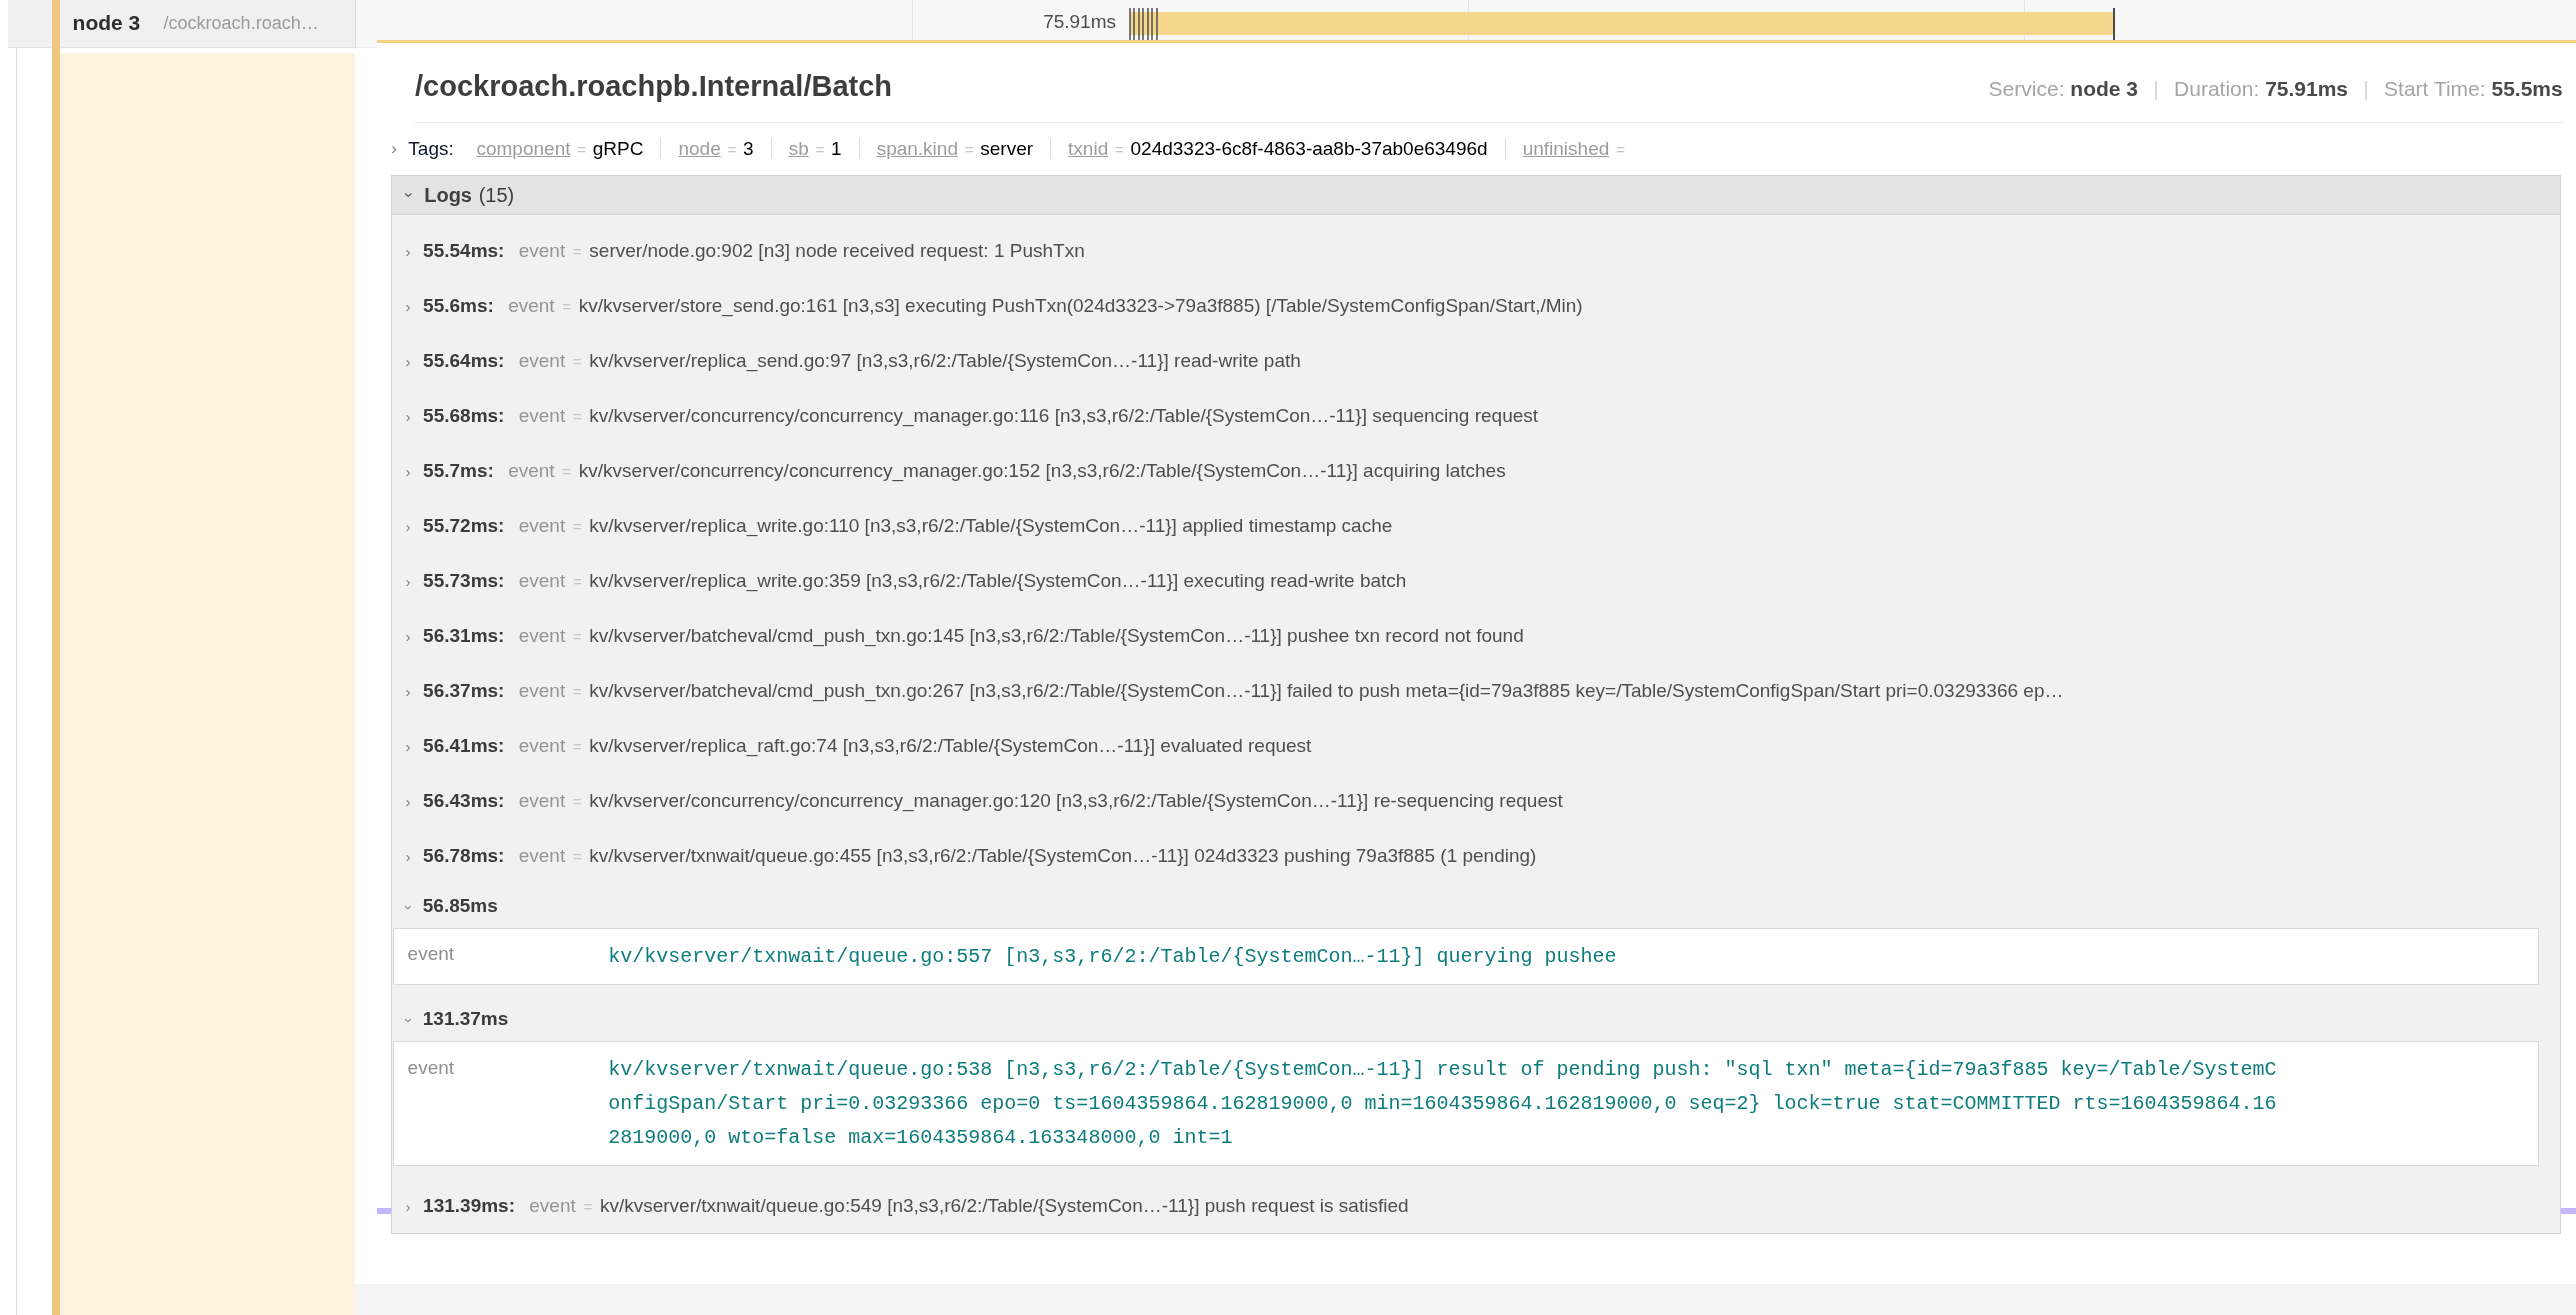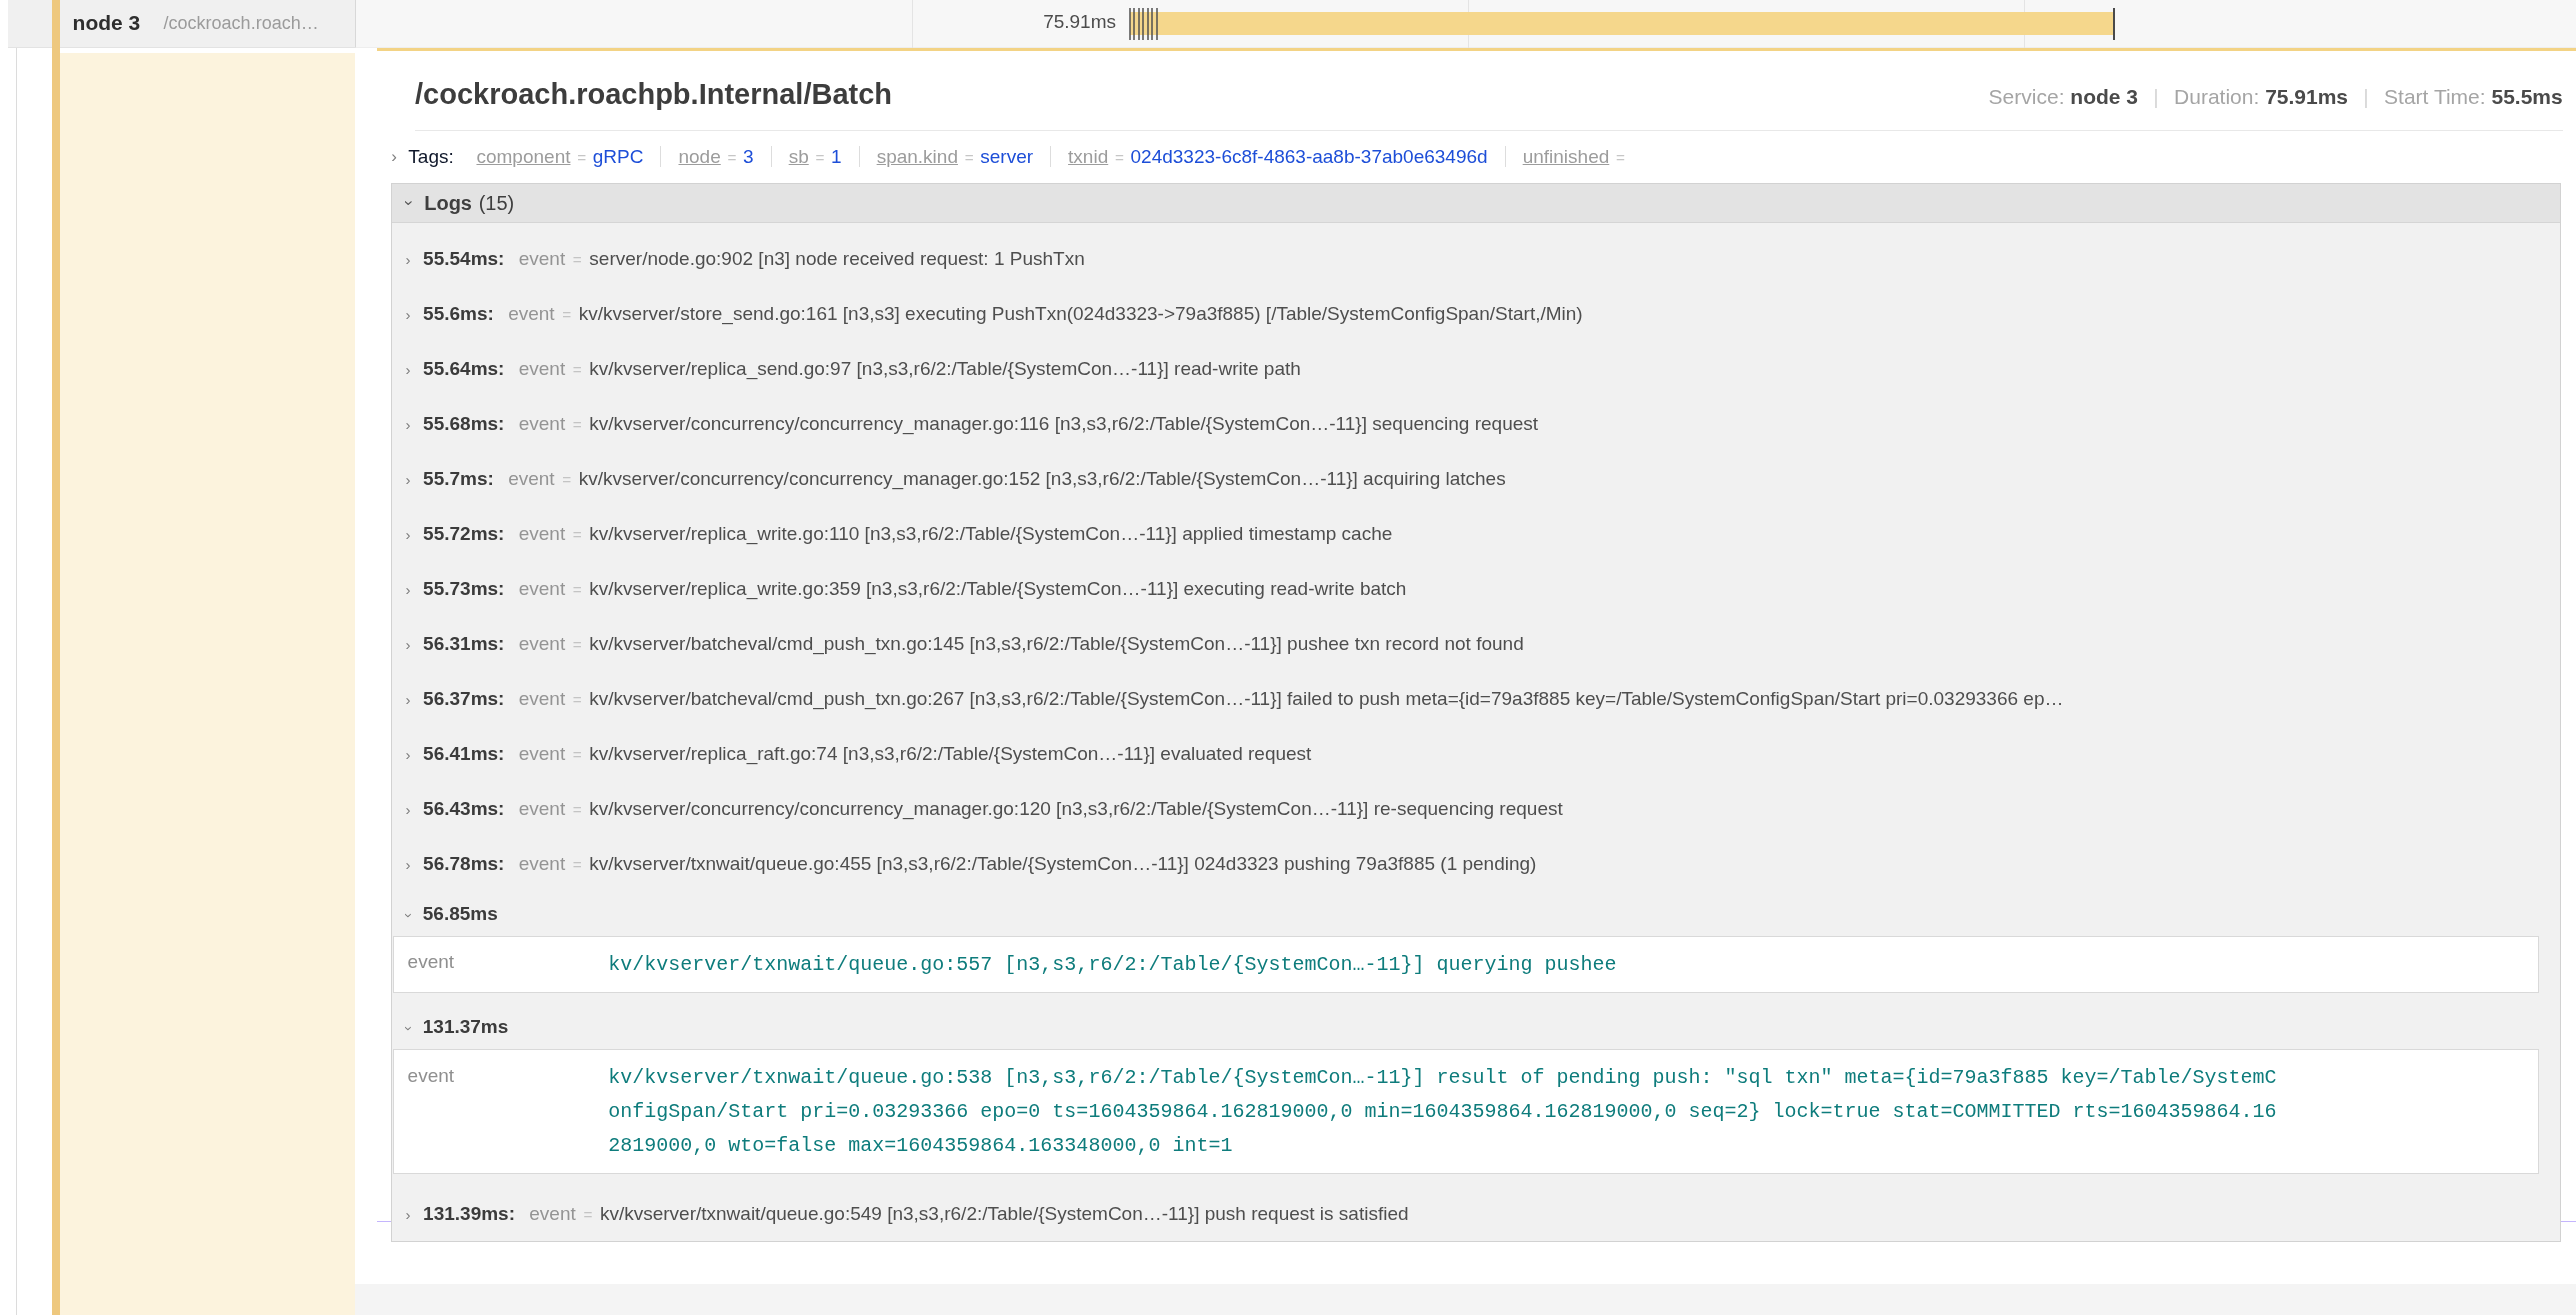--- a/index.html
+++ b/index.html
@@ -31,40 +31,40 @@
   .end-tick { position:absolute; left:2113px; top:7.6px; width:1.9px; height:32px; background:#4a4a4a; }
 
   
   .left-line { position:absolute; left:16px; top:48px; bottom:0; width:1px; background:#dcdcdc; }
   .accent-col { position:absolute; left:52px; top:0; bottom:0; width:7.6px; }
   .cream-col { position:absolute; left:60px; top:53px; bottom:0; width:295px; }
   .below-panel { position:absolute; left:355px; right:0; top:1284px; bottom:0; background:#f4f4f4; }
 
   
   .detail-panel {
-    position:absolute; left:377px; top:48px; width:2199px; height:1174px;
-    background:#fff; border-top:3.8px solid #f3d385; border-bottom:1px solid #c4b5fd;
+    position:absolute; left:377px; top:40px; width:2199px; height:1174px;
+    background:#fff; border-top:3.8px solid #f3d385; border-bottom:6px solid #c4b5fd;
   }
   .detail-header {
     margin:0 13.3px 0 38px; padding:27px 0 19px; border-bottom:1px solid #e8e8e8;
     display:flex; justify-content:space-between; align-items:baseline;
   }
   .detail-title { font-size:29px; font-weight:700; color:#3d3d3d; }
   .detail-meta { font-size:21px; color:#a5a5a5; white-space:nowrap; }
   .meta-item .m-value { color:#4a4a4a; font-weight:700; }
   .meta-sep { color:#d6d6d6; margin:0 15.3px; font-weight:400; }
 
   .tags-row { margin:0 13.3px 0 14.3px; padding:15.3px 0 11.4px; font-size:19px; display:flex; align-items:center; cursor:pointer; }
   .tags-chevron { color:#808080; font-size:17px; margin-right:11.4px; }
   .tags-label { font-weight:400; color:#0f172a; margin-right:5.7px; }
   .tag-item { padding:0 17px; white-space:nowrap; }
   .tag-item + .tag-item { border-left:1px solid #ddd; }
   .tag-key { color:#9c9c9c;text-decoration:underline; }
   .tag-eq { color:#c6c6c6; font-size:15.3px; margin:0 6.7px; }
-  .tag-value { color:#1d4ed8; }
+  .tag-value { color:#000000; }
 
   .logs-box { margin:3.8px 15.3px 0 14.3px; border:1px solid #d2d2d2; background:#f1f1f1; }
   .logs-header {
     height:39px; display:flex; align-items:center; background:#e3e3e3;
     font-size:20px; color:#3f3f3f; padding-left:13.3px; border-bottom:1px solid #d5d5d5; cursor:pointer;
   }
   .logs-header .chev { color:#555; font-size:16px; margin-right:13.3px; }
   .logs-title { font-weight:700; margin-right:6.7px; }
   .logs-list { padding-top:7.6px; }
   .log-row { height:55px; line-height:55px; padding-left:13.3px; font-size:19px; white-space:nowrap; overflow:hidden; cursor:pointer; }

